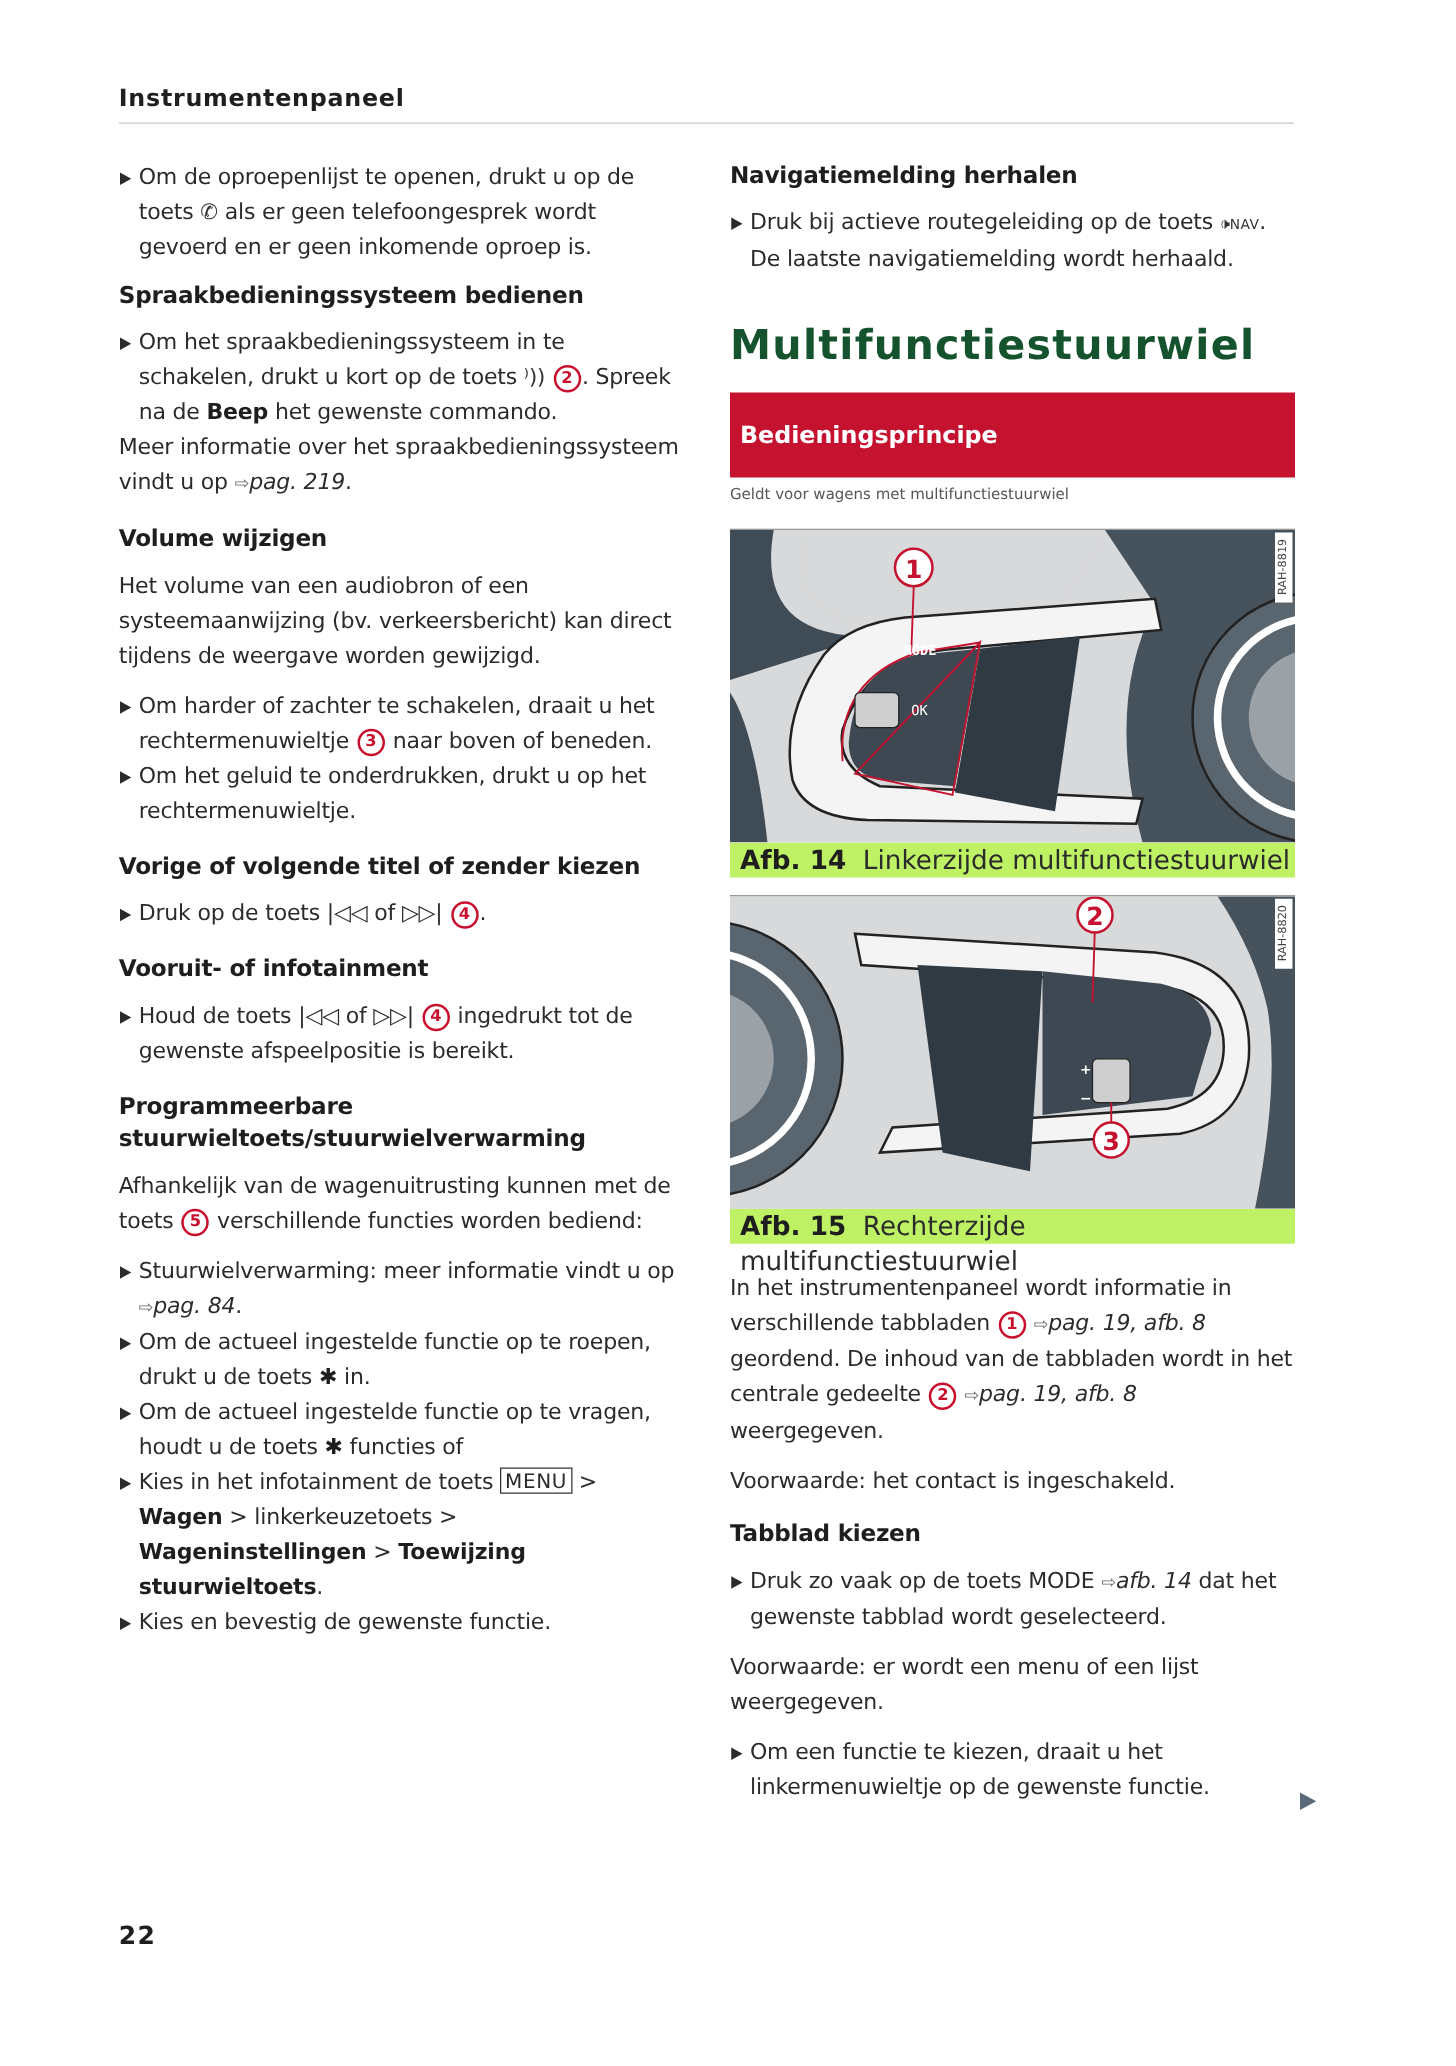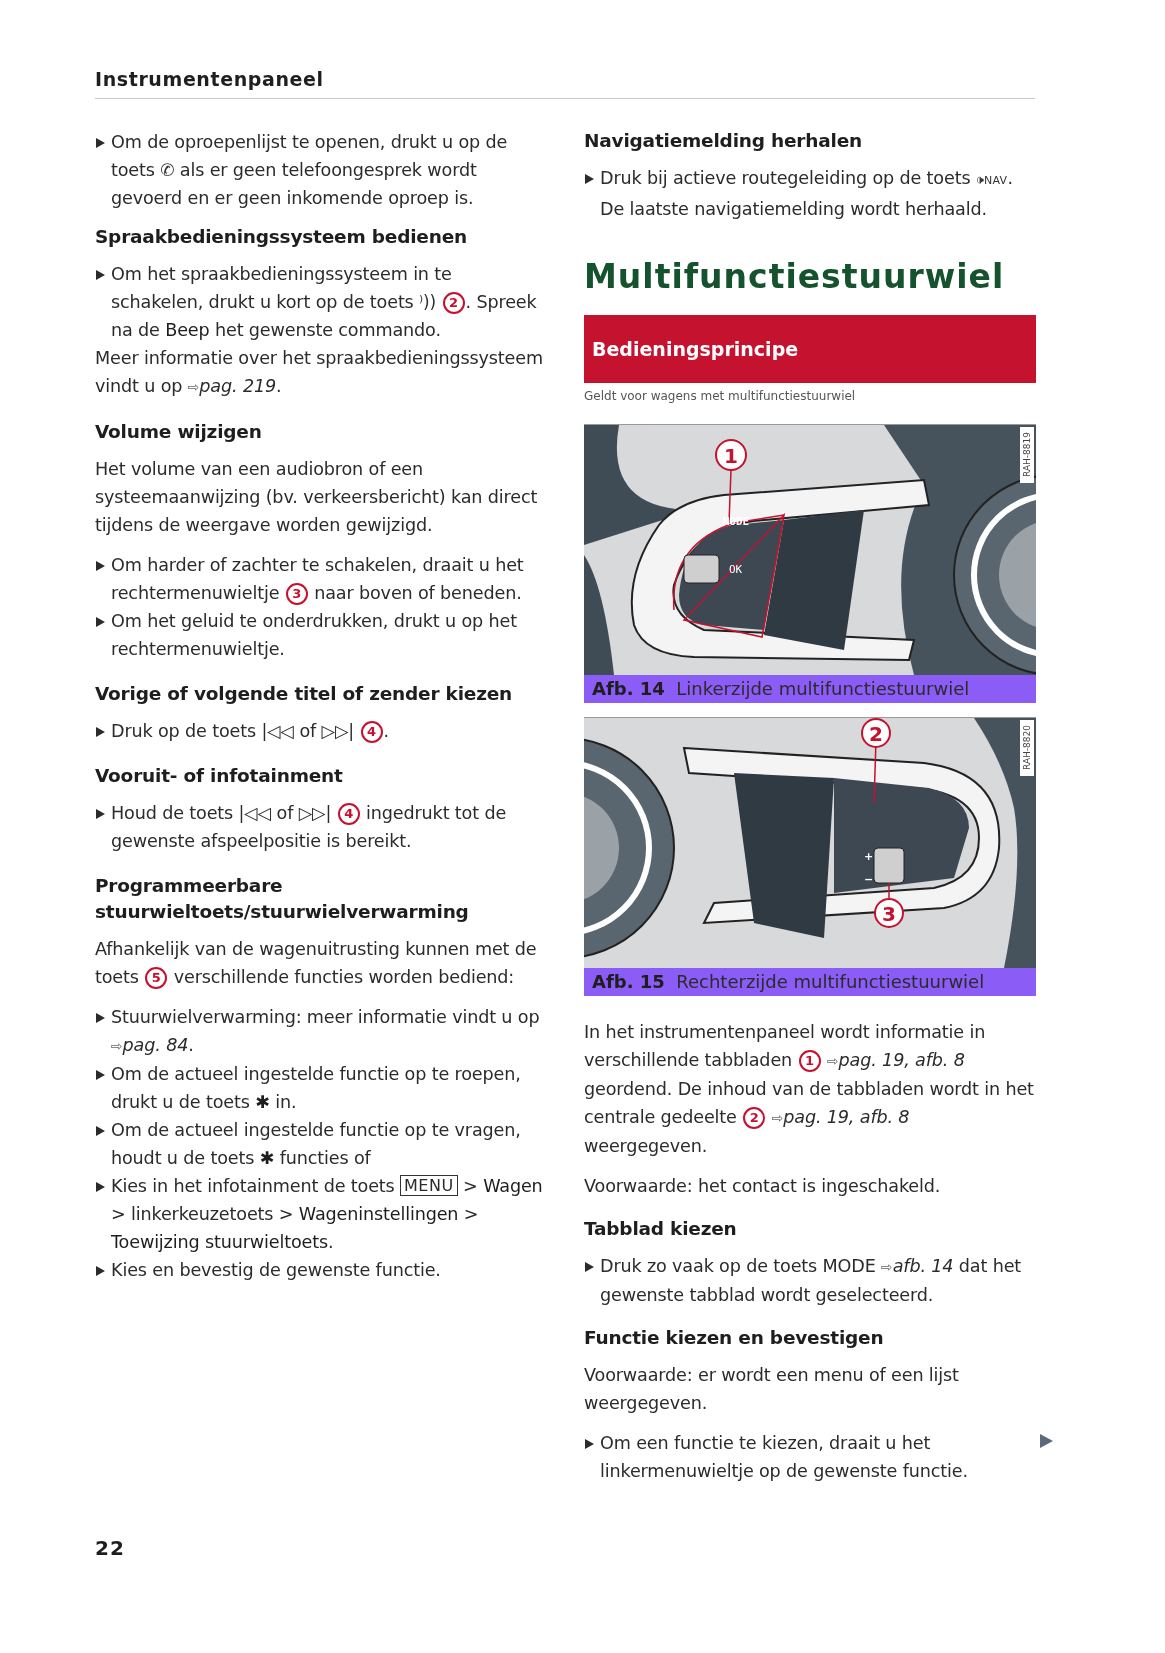--- a/index.html
+++ b/index.html
@@ -23,21 +23,21 @@
   h3 {
     font-size: 18.5px; font-weight: bold; margin: 0 0 10px 0; line-height: 26px;
     color: #1e1e1e; letter-spacing: -0.2px;
   }
   .bullet { position: relative; padding-left: 16px; }
   .bullet::before {
     content: ""; position: absolute; left: 1px; top: 10px;
     border-left: 9px solid #2b2b2b; border-top: 5px solid transparent; border-bottom: 5px solid transparent;
   }
   .bl { margin-bottom: 12px; }
-  b { font-weight: normal; color: #1e1e1e; }
+  b { font-weight: bold; color: #1e1e1e; }
   i { font-style: italic; }
   .xref-arrow { color: #666; font-size: 14px; }
   .circ {
     display: inline-block; width: 18px; height: 18px; line-height: 18px;
     border: 2px solid #c8102e; border-radius: 50%; color: #c8102e;
     font-size: 13px; font-weight: bold; text-align: center; vertical-align: 1px;
     box-sizing: content-box; margin: 0 1px;
   }
   .keyicon { font-size: 17px; color: #333; }
   .menu-key {
@@ -50,21 +50,21 @@
     margin: 34px 0 18px 0; line-height: 40px;
   }
   .red-bar {
     background: #c4122f; color: #fff; font-weight: bold; font-size: 19px;
     padding: 20px 8px; height: 28px; line-height: 28px;
   }
   .applies { font-size: 12px; color: #555; margin: 3px 0 18px 0; line-height: 20px; }
 
   .figure { width: 452px; margin-bottom: 14px; }
   .fig-img { width: 452px; height: 250px; position: relative; overflow: hidden; background: #d9dadb; border-top: 1px solid #999; }
-  .fig-cap { background: #8b5cf6; font-size: 18px; color: #2b2b2b; height: 28px; line-height: 28px; padding-left: 8px; }
+  .fig-cap { background: #bef264; font-size: 21px; color: #2b2b2b; height: 28px; line-height: 28px; padding-left: 8px; }
   .fig-cap b { font-weight: bold; }
   .rah {
     position: absolute; right: 2px; top: 2px; width: 14px; height: 56px;
     background: #fff; font-size: 9px; color: #444;
     writing-mode: vertical-rl; transform: rotate(180deg); text-align: center; line-height: 14px;
   }
   .cont-arrow {
     position: absolute; left: 1040px; top: 1434px;
     border-left: 13px solid #5a6a78; border-top: 7px solid transparent; border-bottom: 7px solid transparent;
   }
@@ -198,19 +198,18 @@
   <p>
     <span>In het instrumentenpaneel wordt informatie in verschillende tabbladen </span><span class="circ">1</span> <span class="xref-arrow">⇨</span><i>pag. 19, afb. 8</i><span> geordend. De inhoud van de tabbladen wordt in het centrale gedeelte </span><span class="circ">2</span> <span class="xref-arrow">⇨</span><i>pag. 19, afb. 8</i><span> weergegeven.</span>
   </p>
   <p>Voorwaarde: het contact is ingeschakeld.</p>
 
   <h3 style="margin-top:16px">Tabblad kiezen</h3>
   <div class="bullet bl">
     <span>Druk zo vaak op de toets MODE </span><span class="xref-arrow">⇨</span><i>afb. 14</i><span> dat het gewenste tabblad wordt geselecteerd.</span>
   </div>
 
-  <h3 style="margin-top:16px">Functie kiezen en bevestigen</h3>
   <p>Voorwaarde: er wordt een menu of een lijst weergegeven.</p>
   <div class="bullet">Om een functie te kiezen, draait u het linkermenuwieltje op de gewenste functie.</div>
 </div>
 
 <div class="cont-arrow"></div>
 <div class="page-num">22</div>
 
 </body></html>

